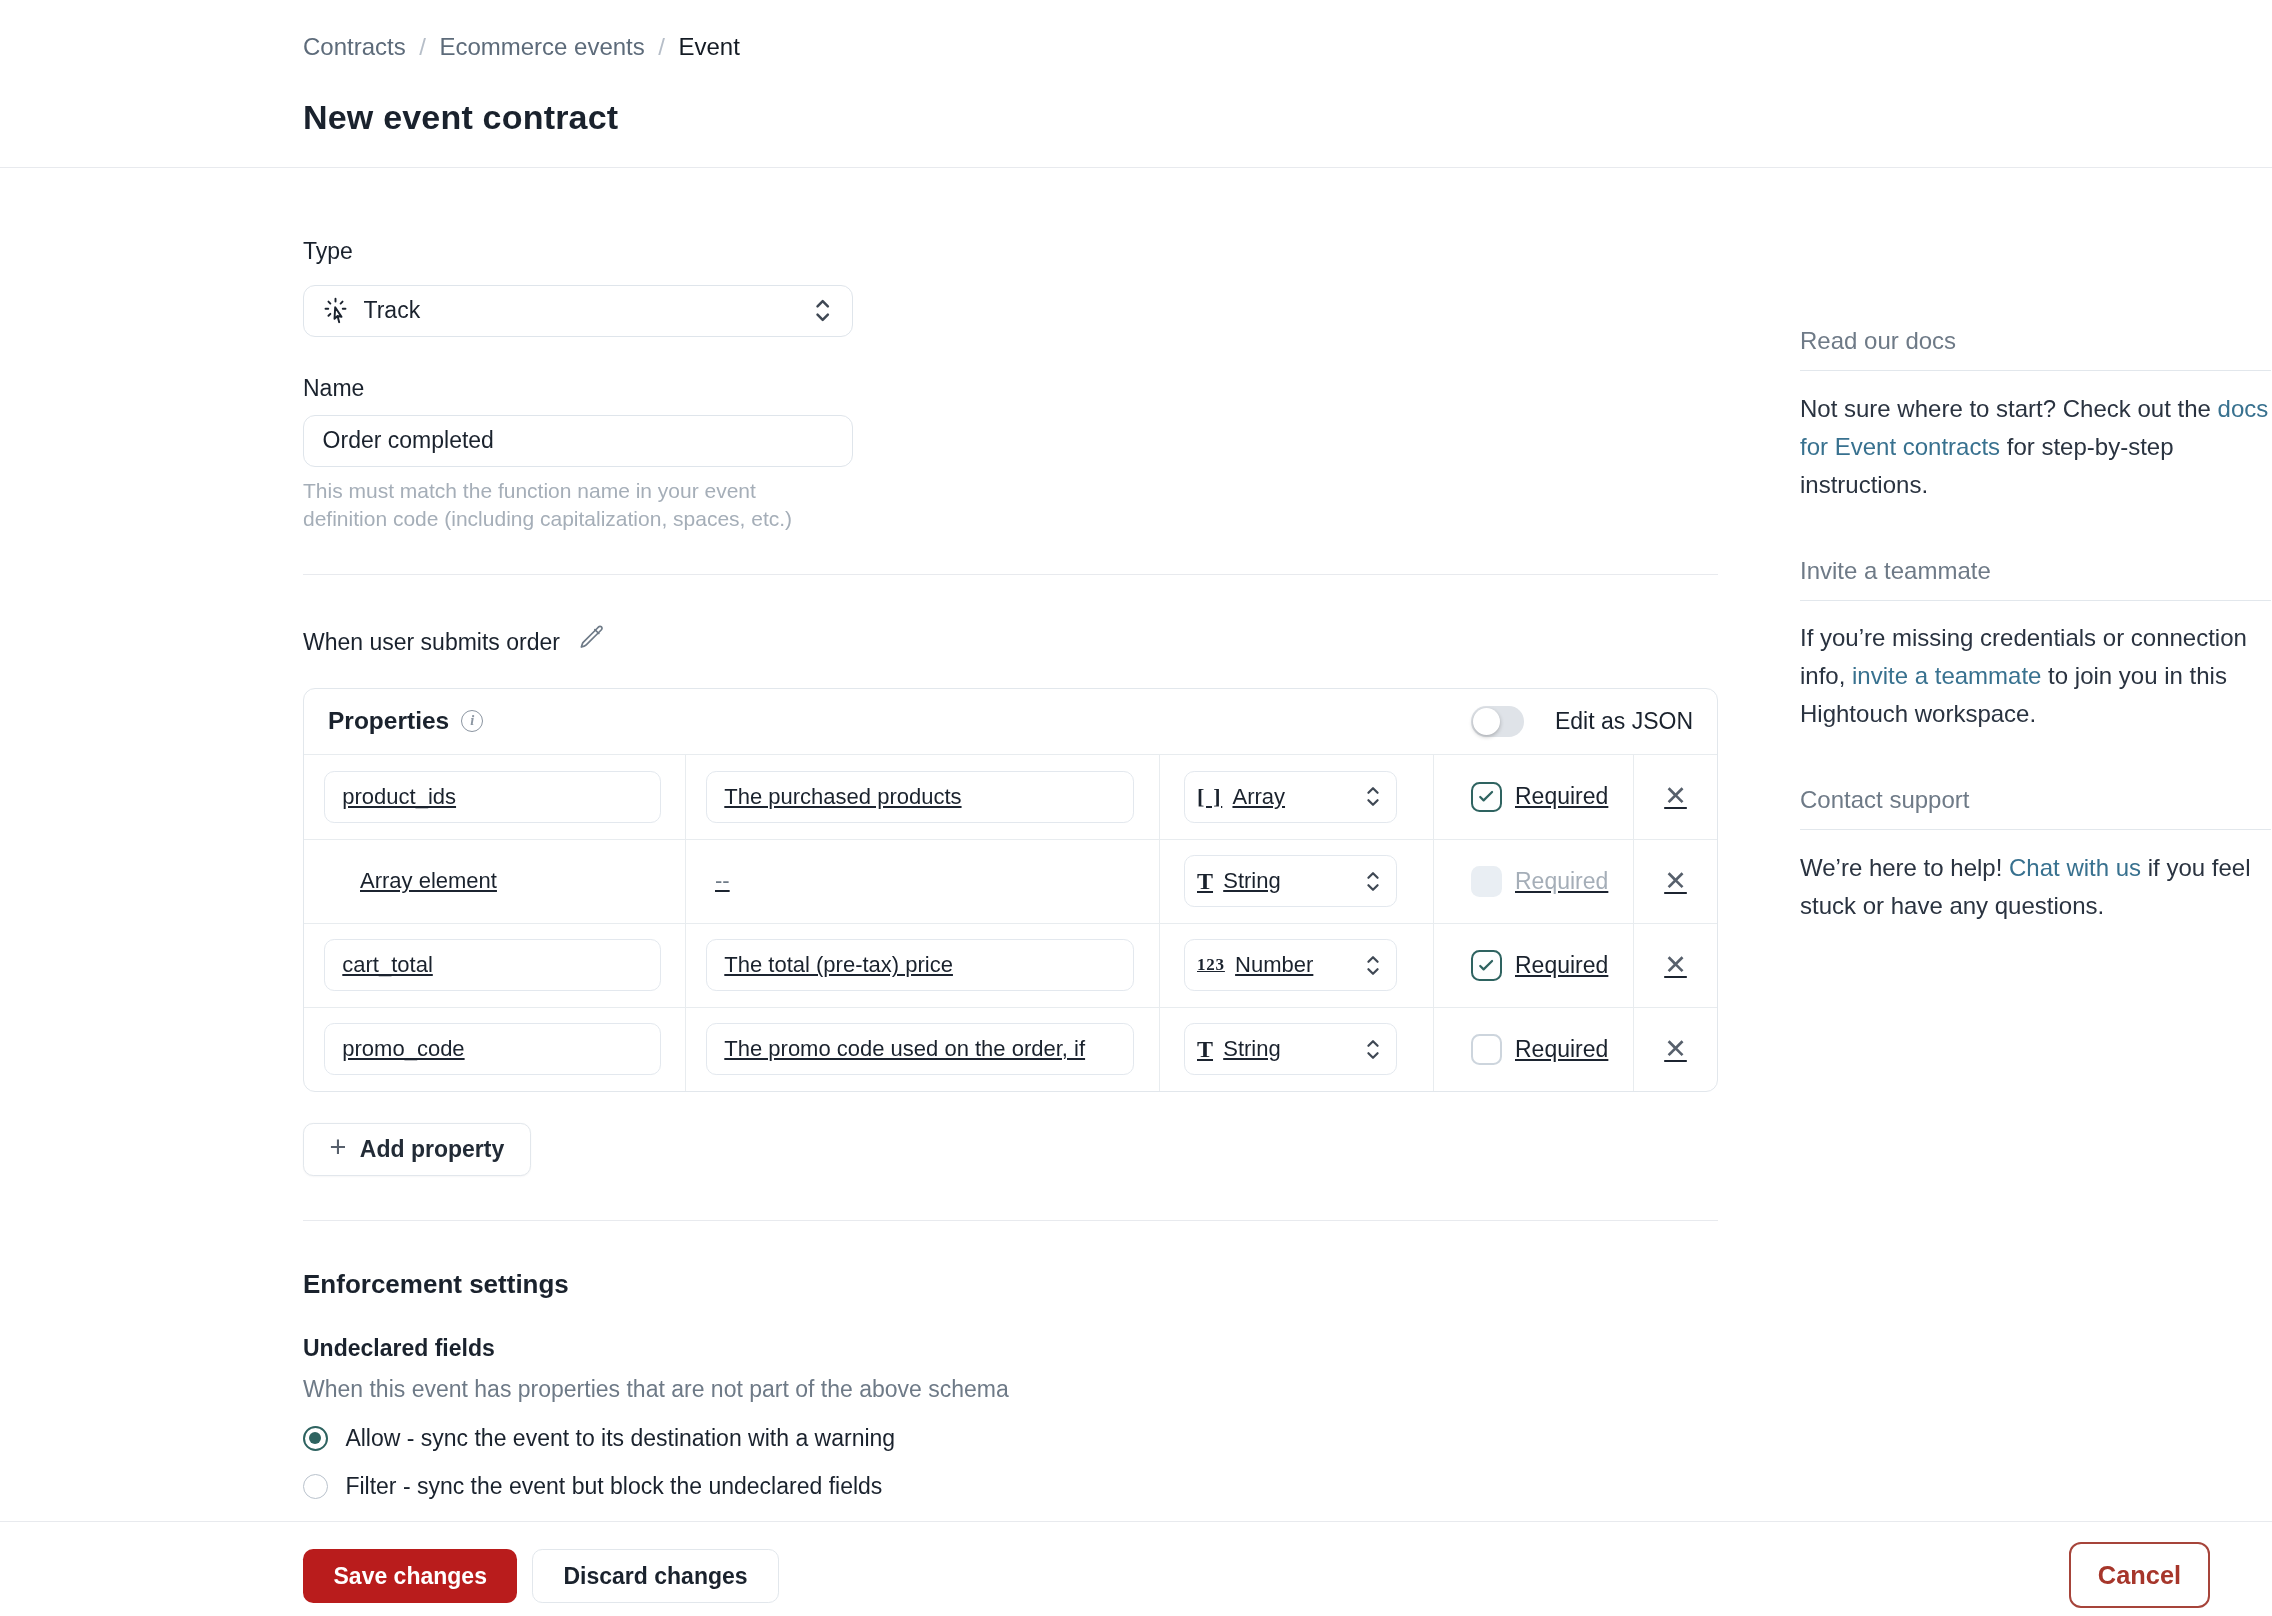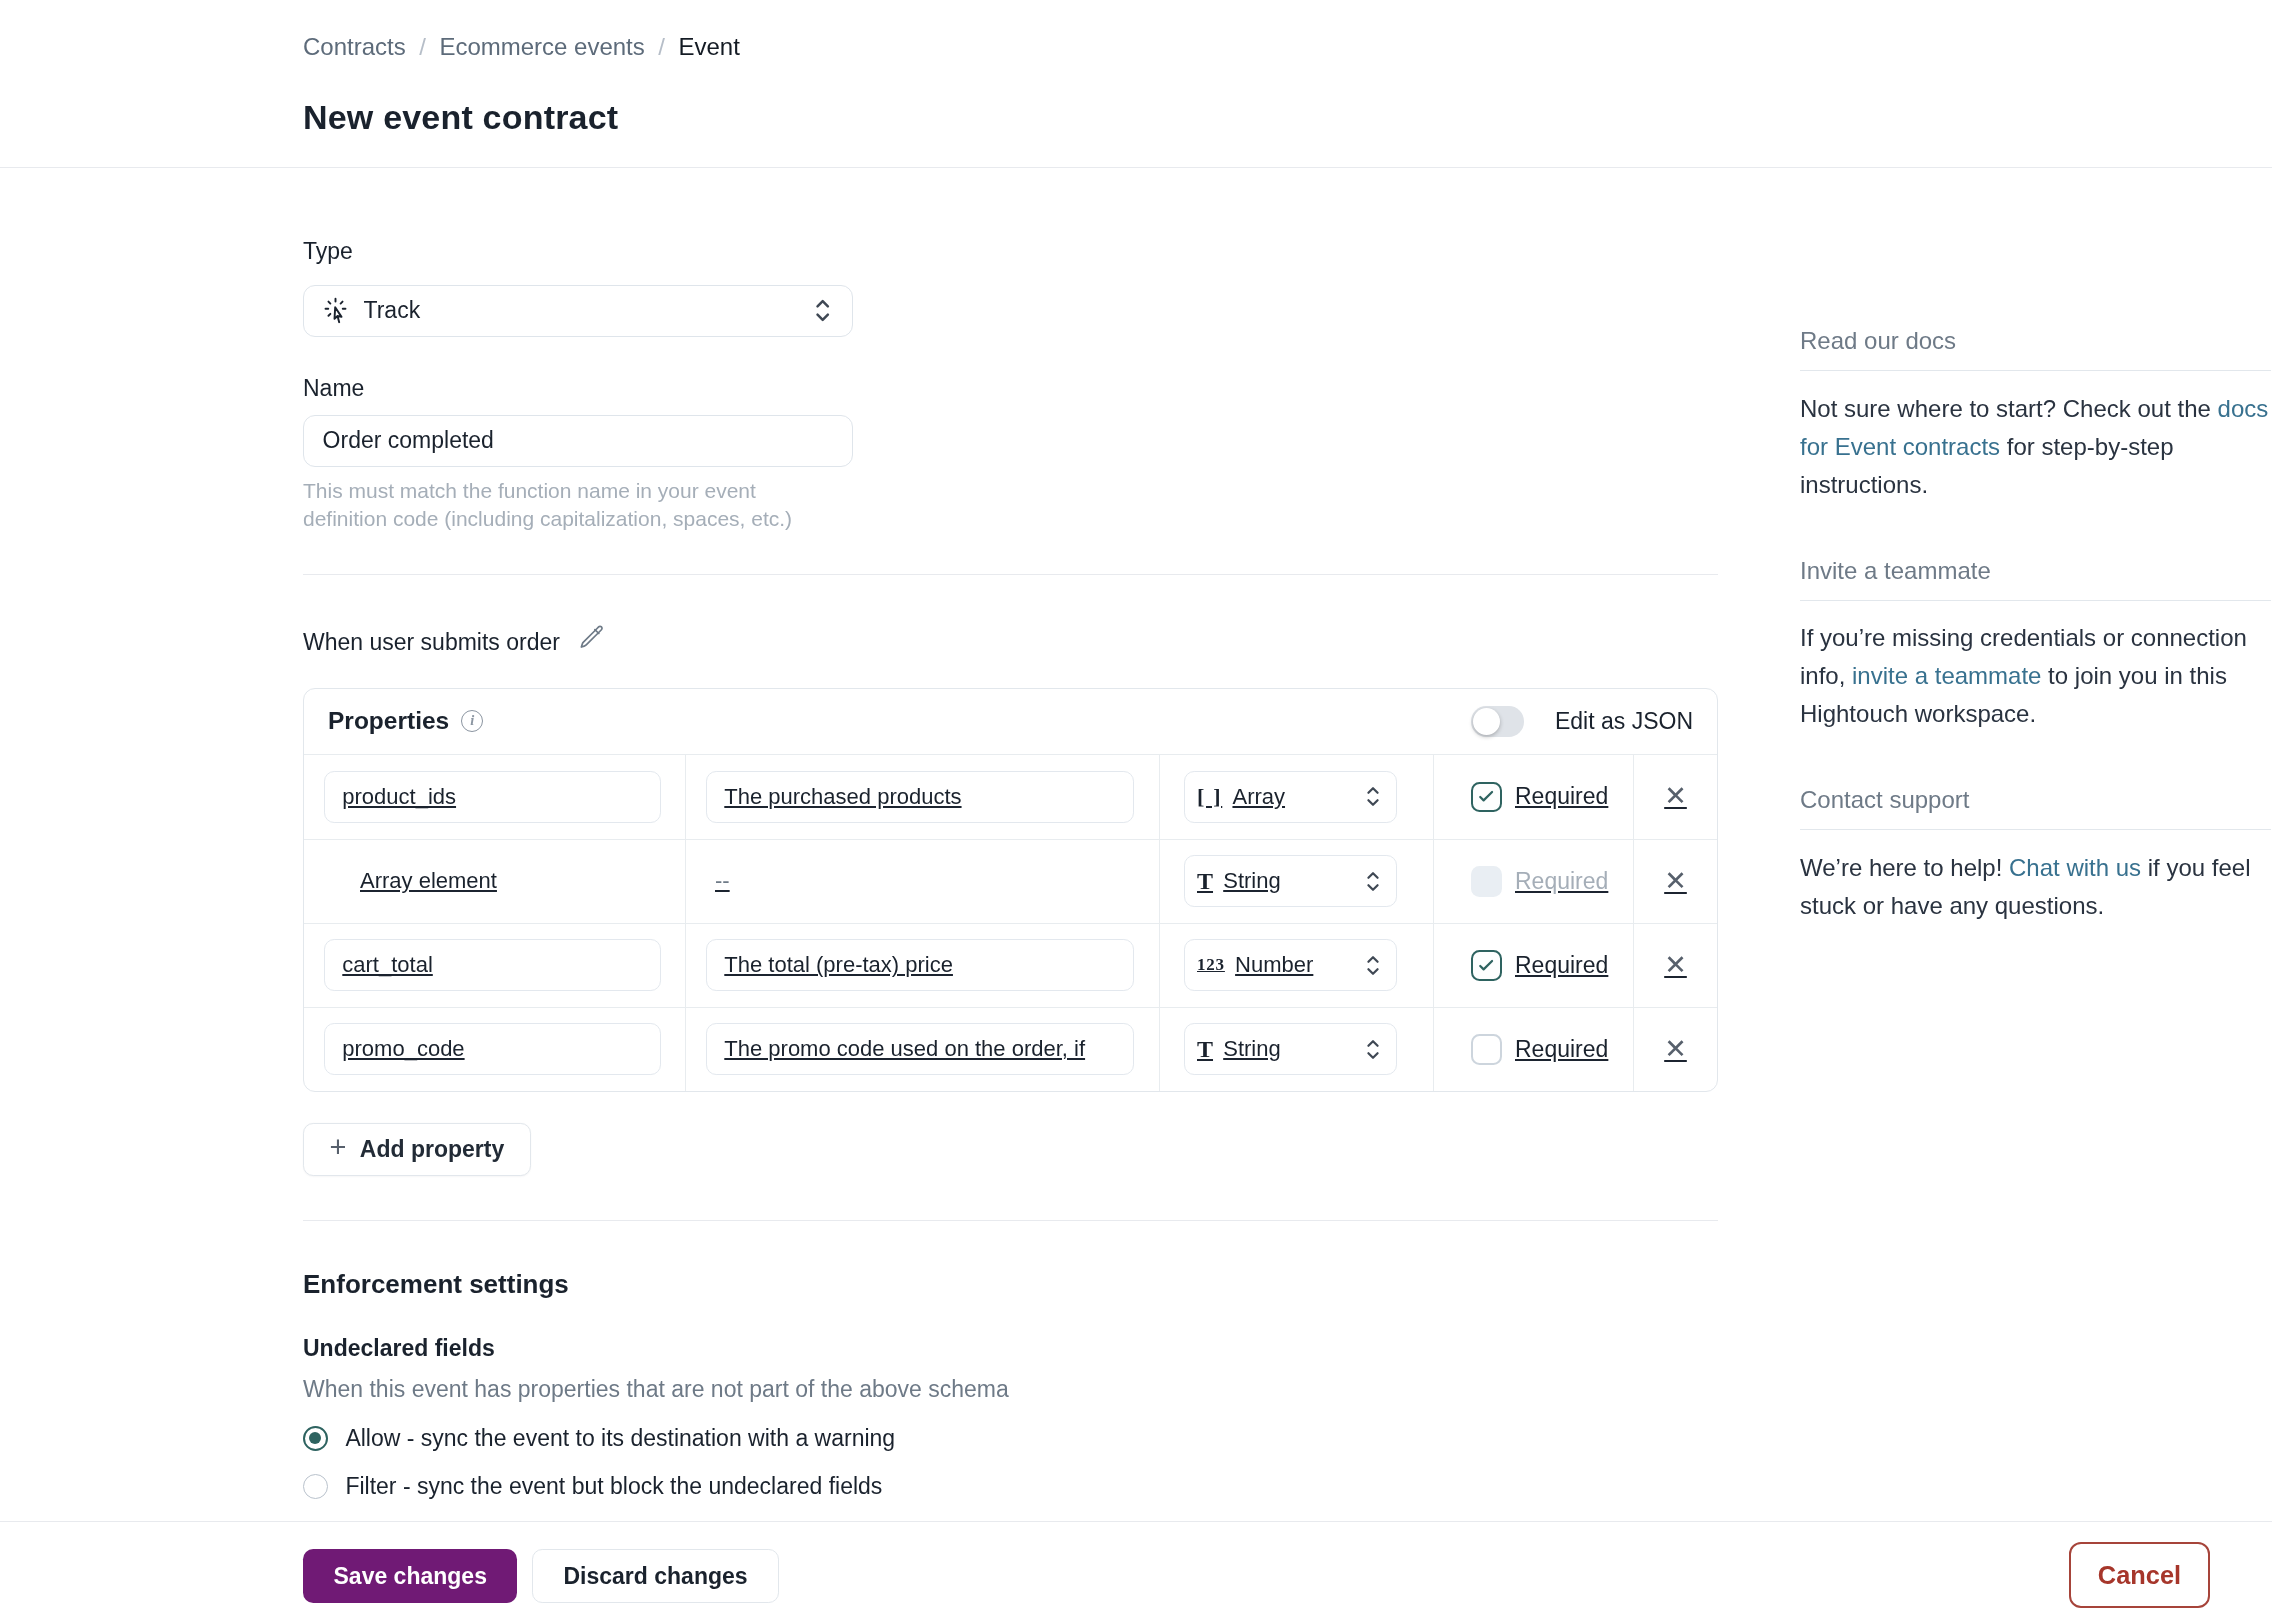--- a/index.html
+++ b/index.html
@@ -99,21 +99,21 @@
   .side-hr { border:none; border-top:1.7px solid #e2e7ec; margin-top:13.5px; }
   .side-body { margin-top:18.6px; font-size:24px; line-height:38px; color:#2a3340; }
   .side-link { color:#38718f; cursor:pointer; text-decoration:none; }
 
   
   .footer-bar { position:absolute; left:0; top:1521px; width:2273px; height:95px; background:#fff;
     border-top:1.7px solid #e8eaee; z-index:10; }
   .btn { display:inline-flex; align-items:center; justify-content:center; border-radius:10.2px; cursor:pointer;
     font-family:"Liberation Sans","DejaVu Sans",sans-serif; }
   .save-btn { position:absolute; left:303px; top:27px; height:54px; padding:0 30.5px;
-    background:#701a75; color:#fff; font-size:23px; font-weight:700; border:none; }
+    background:#b91c1c; color:#fff; font-size:23px; font-weight:700; border:none; }
   .discard-btn { position:absolute; left:532px; top:27px; height:54px; padding:0 30.5px;
     background:#fff; color:#1a222d; font-size:23px; font-weight:700; border:1.7px solid #e2e7ec; }
   .cancel-btn { position:absolute; right:63px; top:20.3px; height:66px; width:141px;
     background:#fff; color:#a6362b; font-size:25.4px; font-weight:700; border:2.5px solid #a6443a; border-radius:12px; }
 
   svg { display:block; }
 </style>
 </head>
 <body>
 

